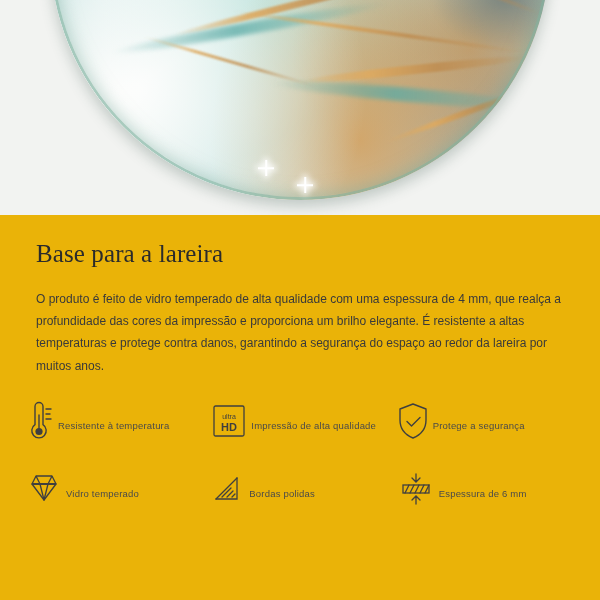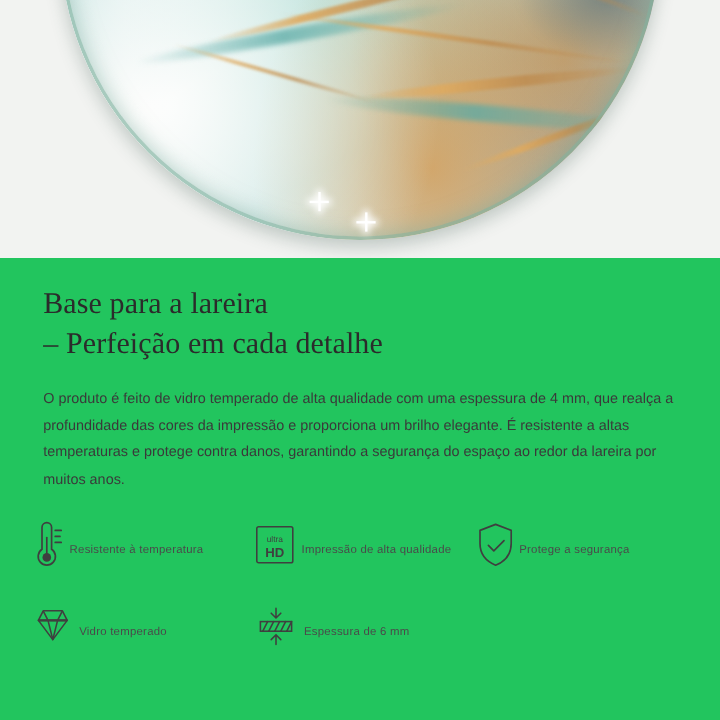--- a/index.html
+++ b/index.html
@@ -10,21 +10,21 @@
     width: 600px;
     height: 600px;
     background: #ffffff;
     font-family: "Liberation Sans", sans-serif;
     overflow: hidden;
   }
   .page {
     position: relative;
     width: 600px;
     height: 600px;
-    background: #22c55e;
+    background: #eab308;
     overflow: hidden;
   }
 
   
   .hero {
     position: relative;
     width: 600px;
     height: 215px;
     overflow: hidden;
     background: #f1f2f0;
@@ -179,21 +179,20 @@
       <div class="vein v6"></div>
       <div class="board-rim"></div>
     </div>
     <div class="sparkle sp1"></div>
     <div class="sparkle sp2"></div>
   </div>
 
   <div class="content">
     <h1 class="title">
       <span>Base para a lareira</span>
-      <span class="line2">– Perfeição em cada detalhe</span>
     </h1>
     <p class="body-text">O produto é feito de vidro temperado de alta qualidade com uma espessura de 4 mm, que realça a profundidade das cores da impressão e proporciona um brilho elegante. É resistente a altas temperaturas e protege contra danos, garantindo a segurança do espaço ao redor da lareira por muitos anos.</p>
   </div>
 
   <div class="features">
 
     <div class="feature">
       <div class="feature-icon">
         <svg width="36" height="44" viewBox="0 0 36 44" fill="none" stroke="#3f3f3f" stroke-width="1.4" stroke-linecap="round">
           <path d="M13 6.5a4 4 0 0 1 8 0v18.2a7.2 7.2 0 1 1-8 0V6.5z"></path>
@@ -230,20 +229,30 @@
       <div class="feature-icon">
         <svg width="44" height="40" viewBox="0 0 44 40" fill="none" stroke="#3f3f3f" stroke-width="1.3" stroke-linejoin="round">
           <path d="M10 14h24l-12 16L10 14z"></path>
           <path d="M14 6h16l4 8H10l4-8z"></path>
           <path d="M10 14h24M18 14l4 16 4-16M14 6l4 8M30 6l-4 8"></path>
         </svg>
       </div>
       <div class="feature-label">Vidro temperado</div>
     </div>
 
+    <div class="feature">
+      <div class="feature-icon">
+        <svg width="42" height="38" viewBox="0 0 42 38" fill="none" stroke="#3f3f3f" stroke-width="1.3" stroke-linecap="round">
+          <path d="M9 28L30 7"></path>
+          <path d="M9 28h21V7"></path>
+          <path d="M15 26l9-9M20 26l6-6M25 26l3-3"></path>
+        </svg>
+      </div>
+      <div class="feature-label">Bordas polidas</div>
+    </div>
 
     <div class="feature">
       <div class="feature-icon">
         <svg width="46" height="40" viewBox="0 0 46 40" fill="none" stroke="#3f3f3f" stroke-width="1.3" stroke-linecap="round">
           <path d="M23 4v7M19 8l4 4 4-4"></path>
           <path d="M23 34v-7M19 30l4-4 4 4"></path>
           <rect x="10" y="15" width="26" height="8"></rect>
           <path d="M12 23l4-8M17 23l4-8M22 23l4-8M27 23l4-8M32 23l4-8"></path>
         </svg>
       </div>

